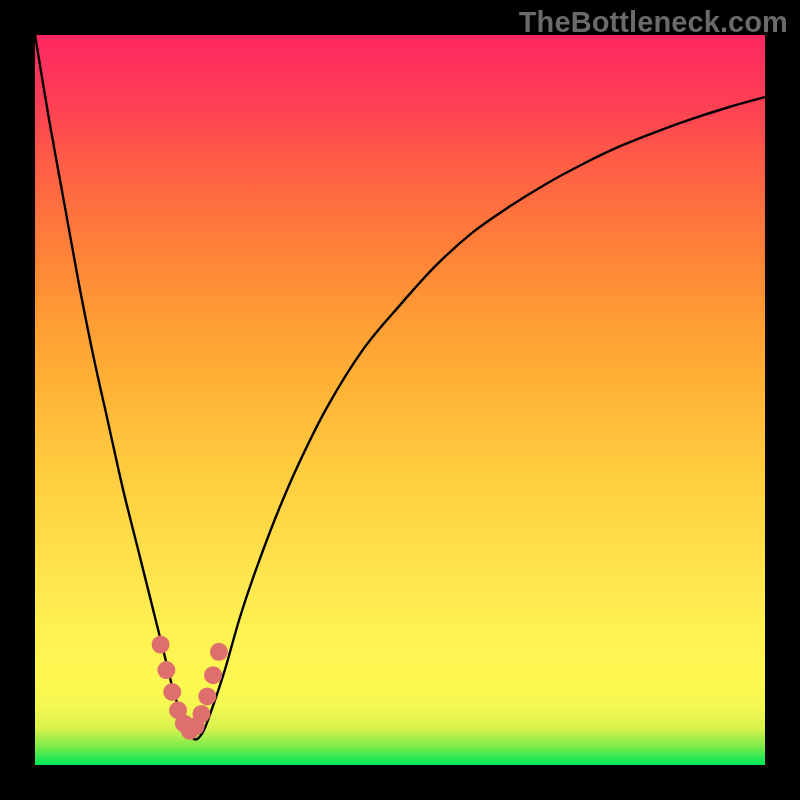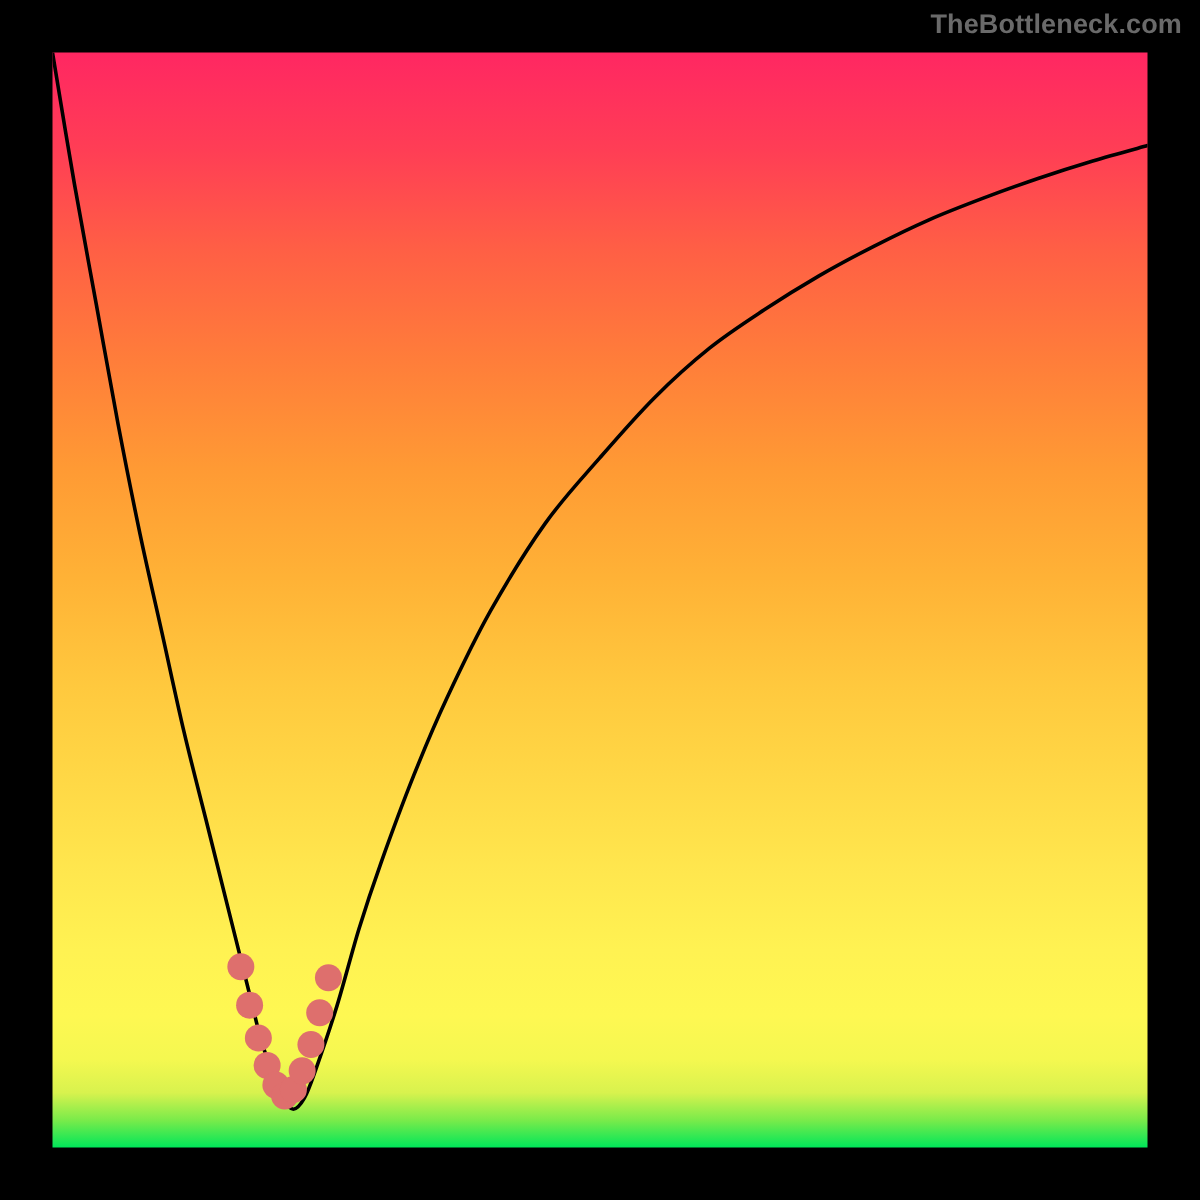--- a/index.html
+++ b/index.html
@@ -40,21 +40,21 @@
       #ff5f45 82%,
       #ff3e55 91%,
       #ff2762 100%
     );
   }
   .watermark {
     position: absolute;
     top: 6px;
     right: 12px;
     font-family: Arial, Helvetica, sans-serif;
-    font-size: 18px;
+    font-size: 29px;
     font-weight: 600;
     color: #6a6a6a;
     letter-spacing: 0.1px;
     text-align: right;
     -webkit-font-smoothing: antialiased;
   }
   svg.curve {
     position: absolute;
     left: 0;
     top: 0;

